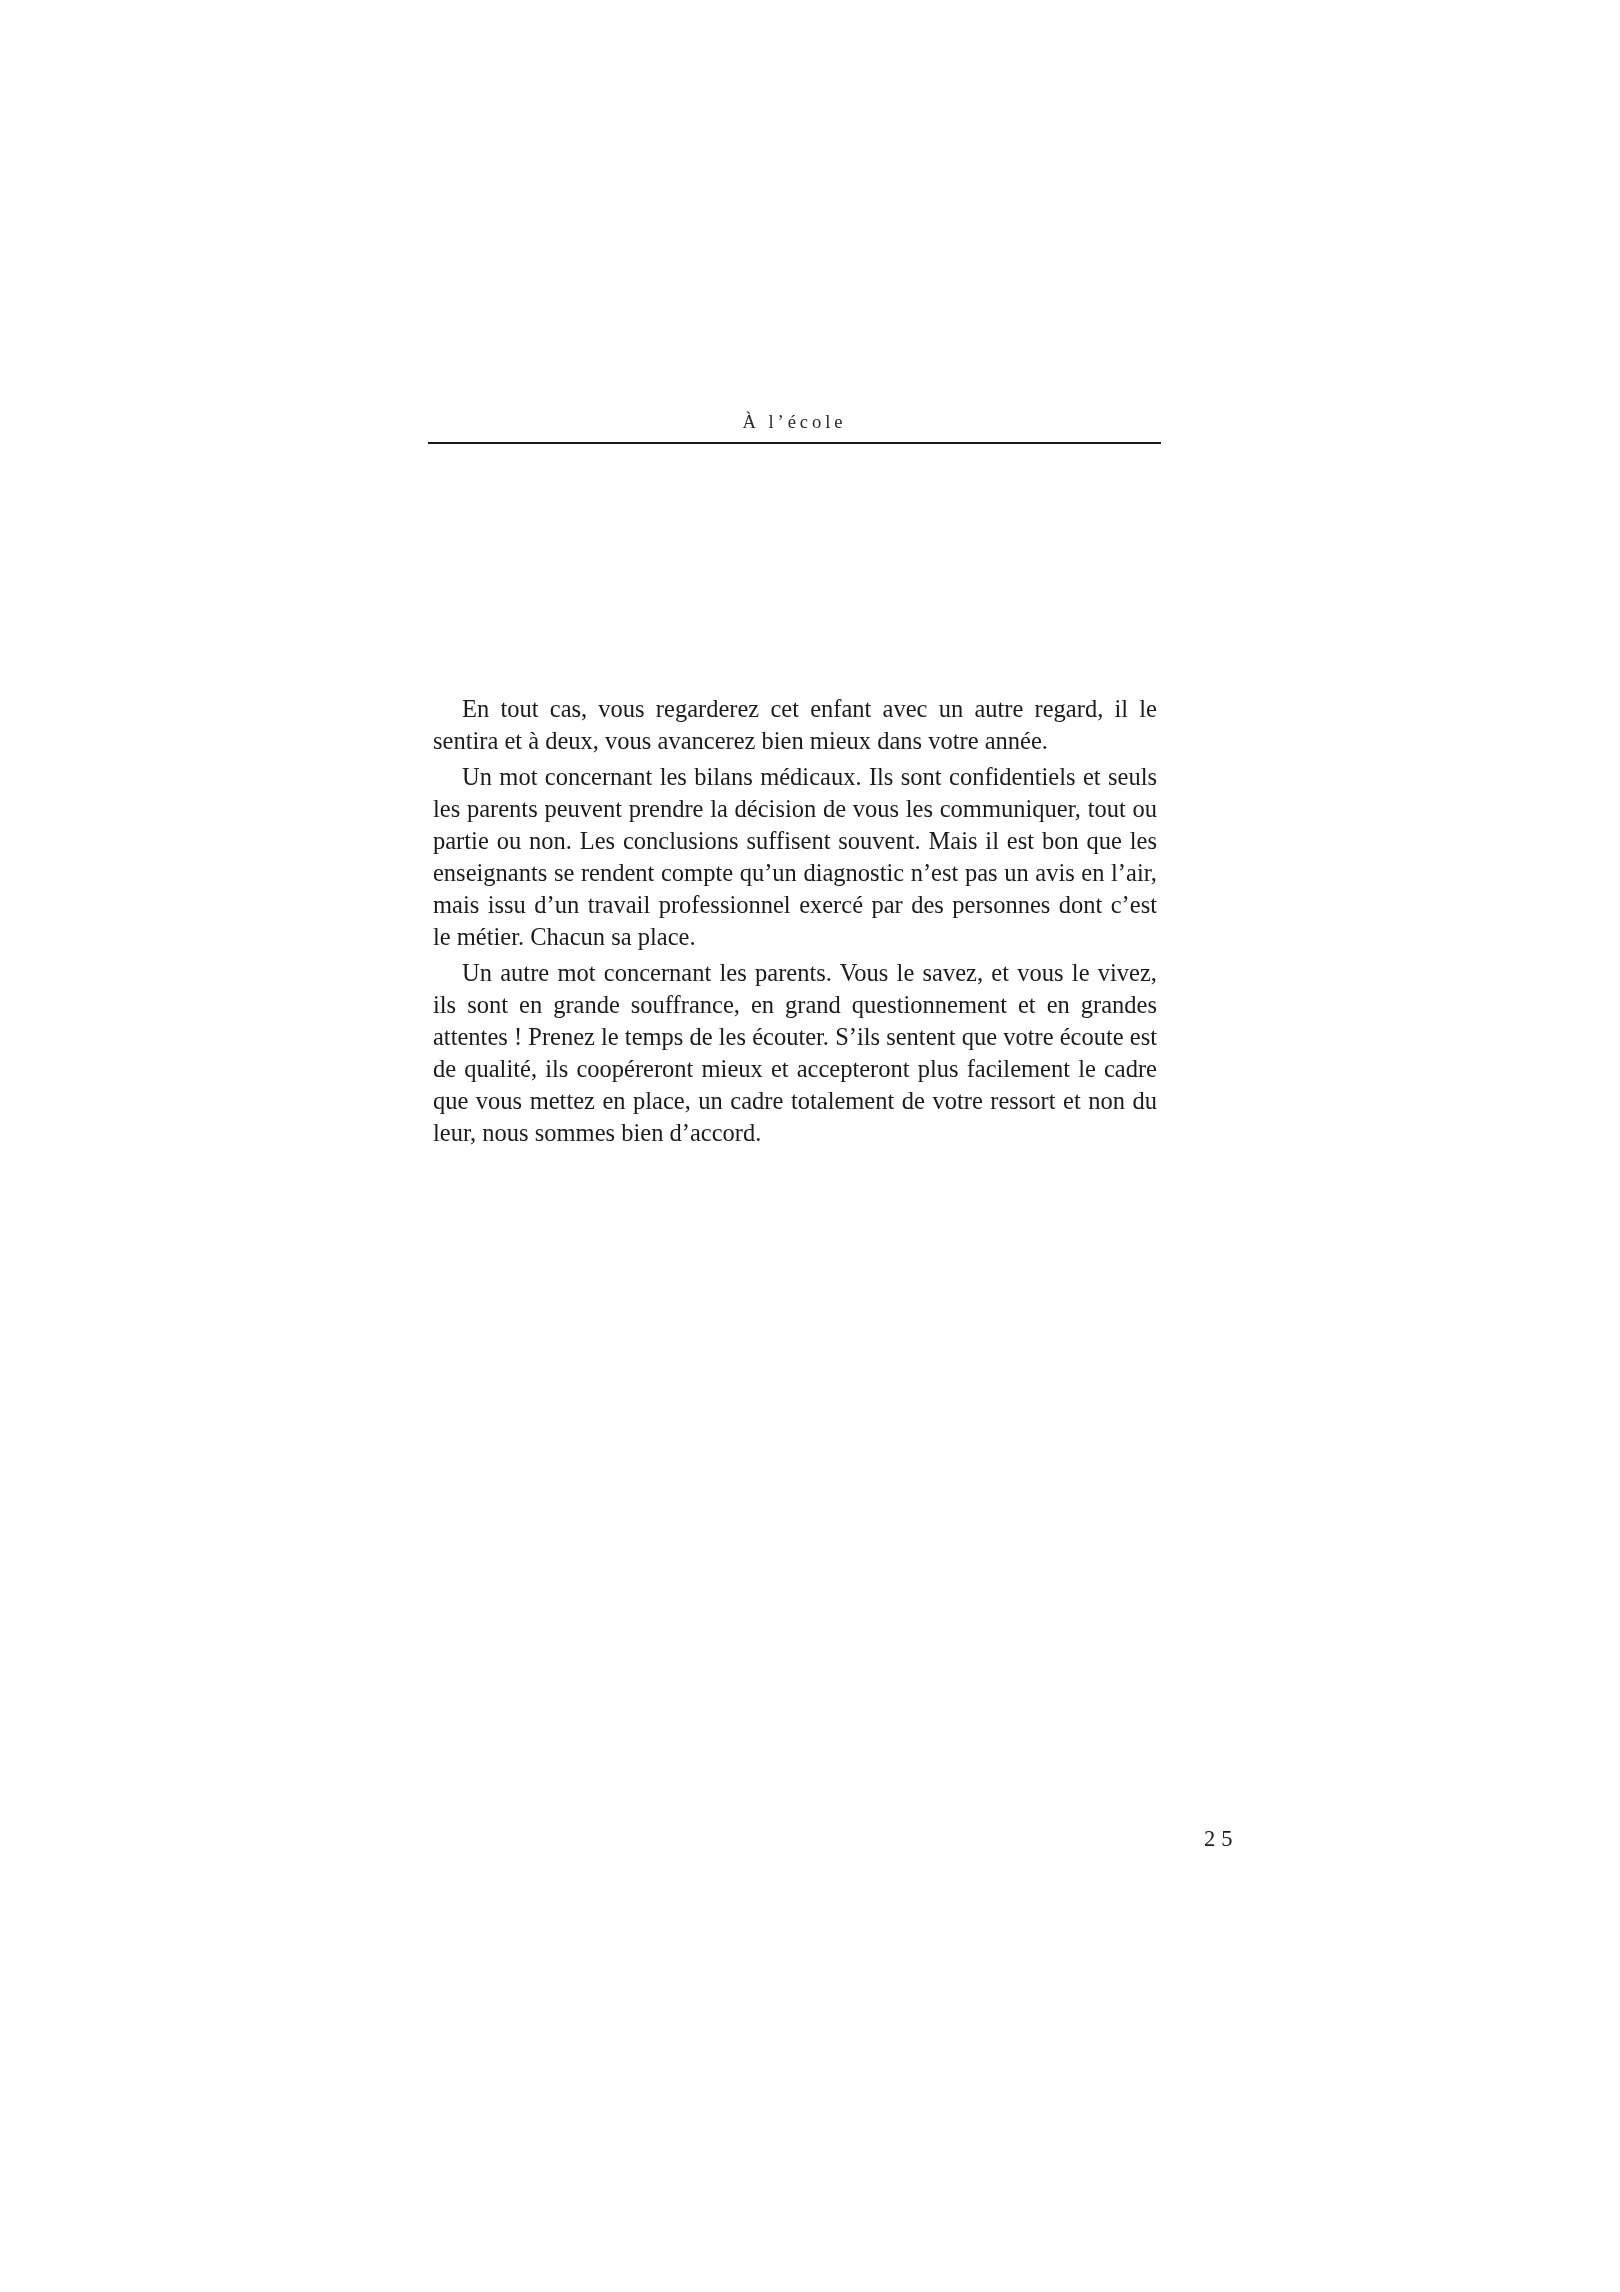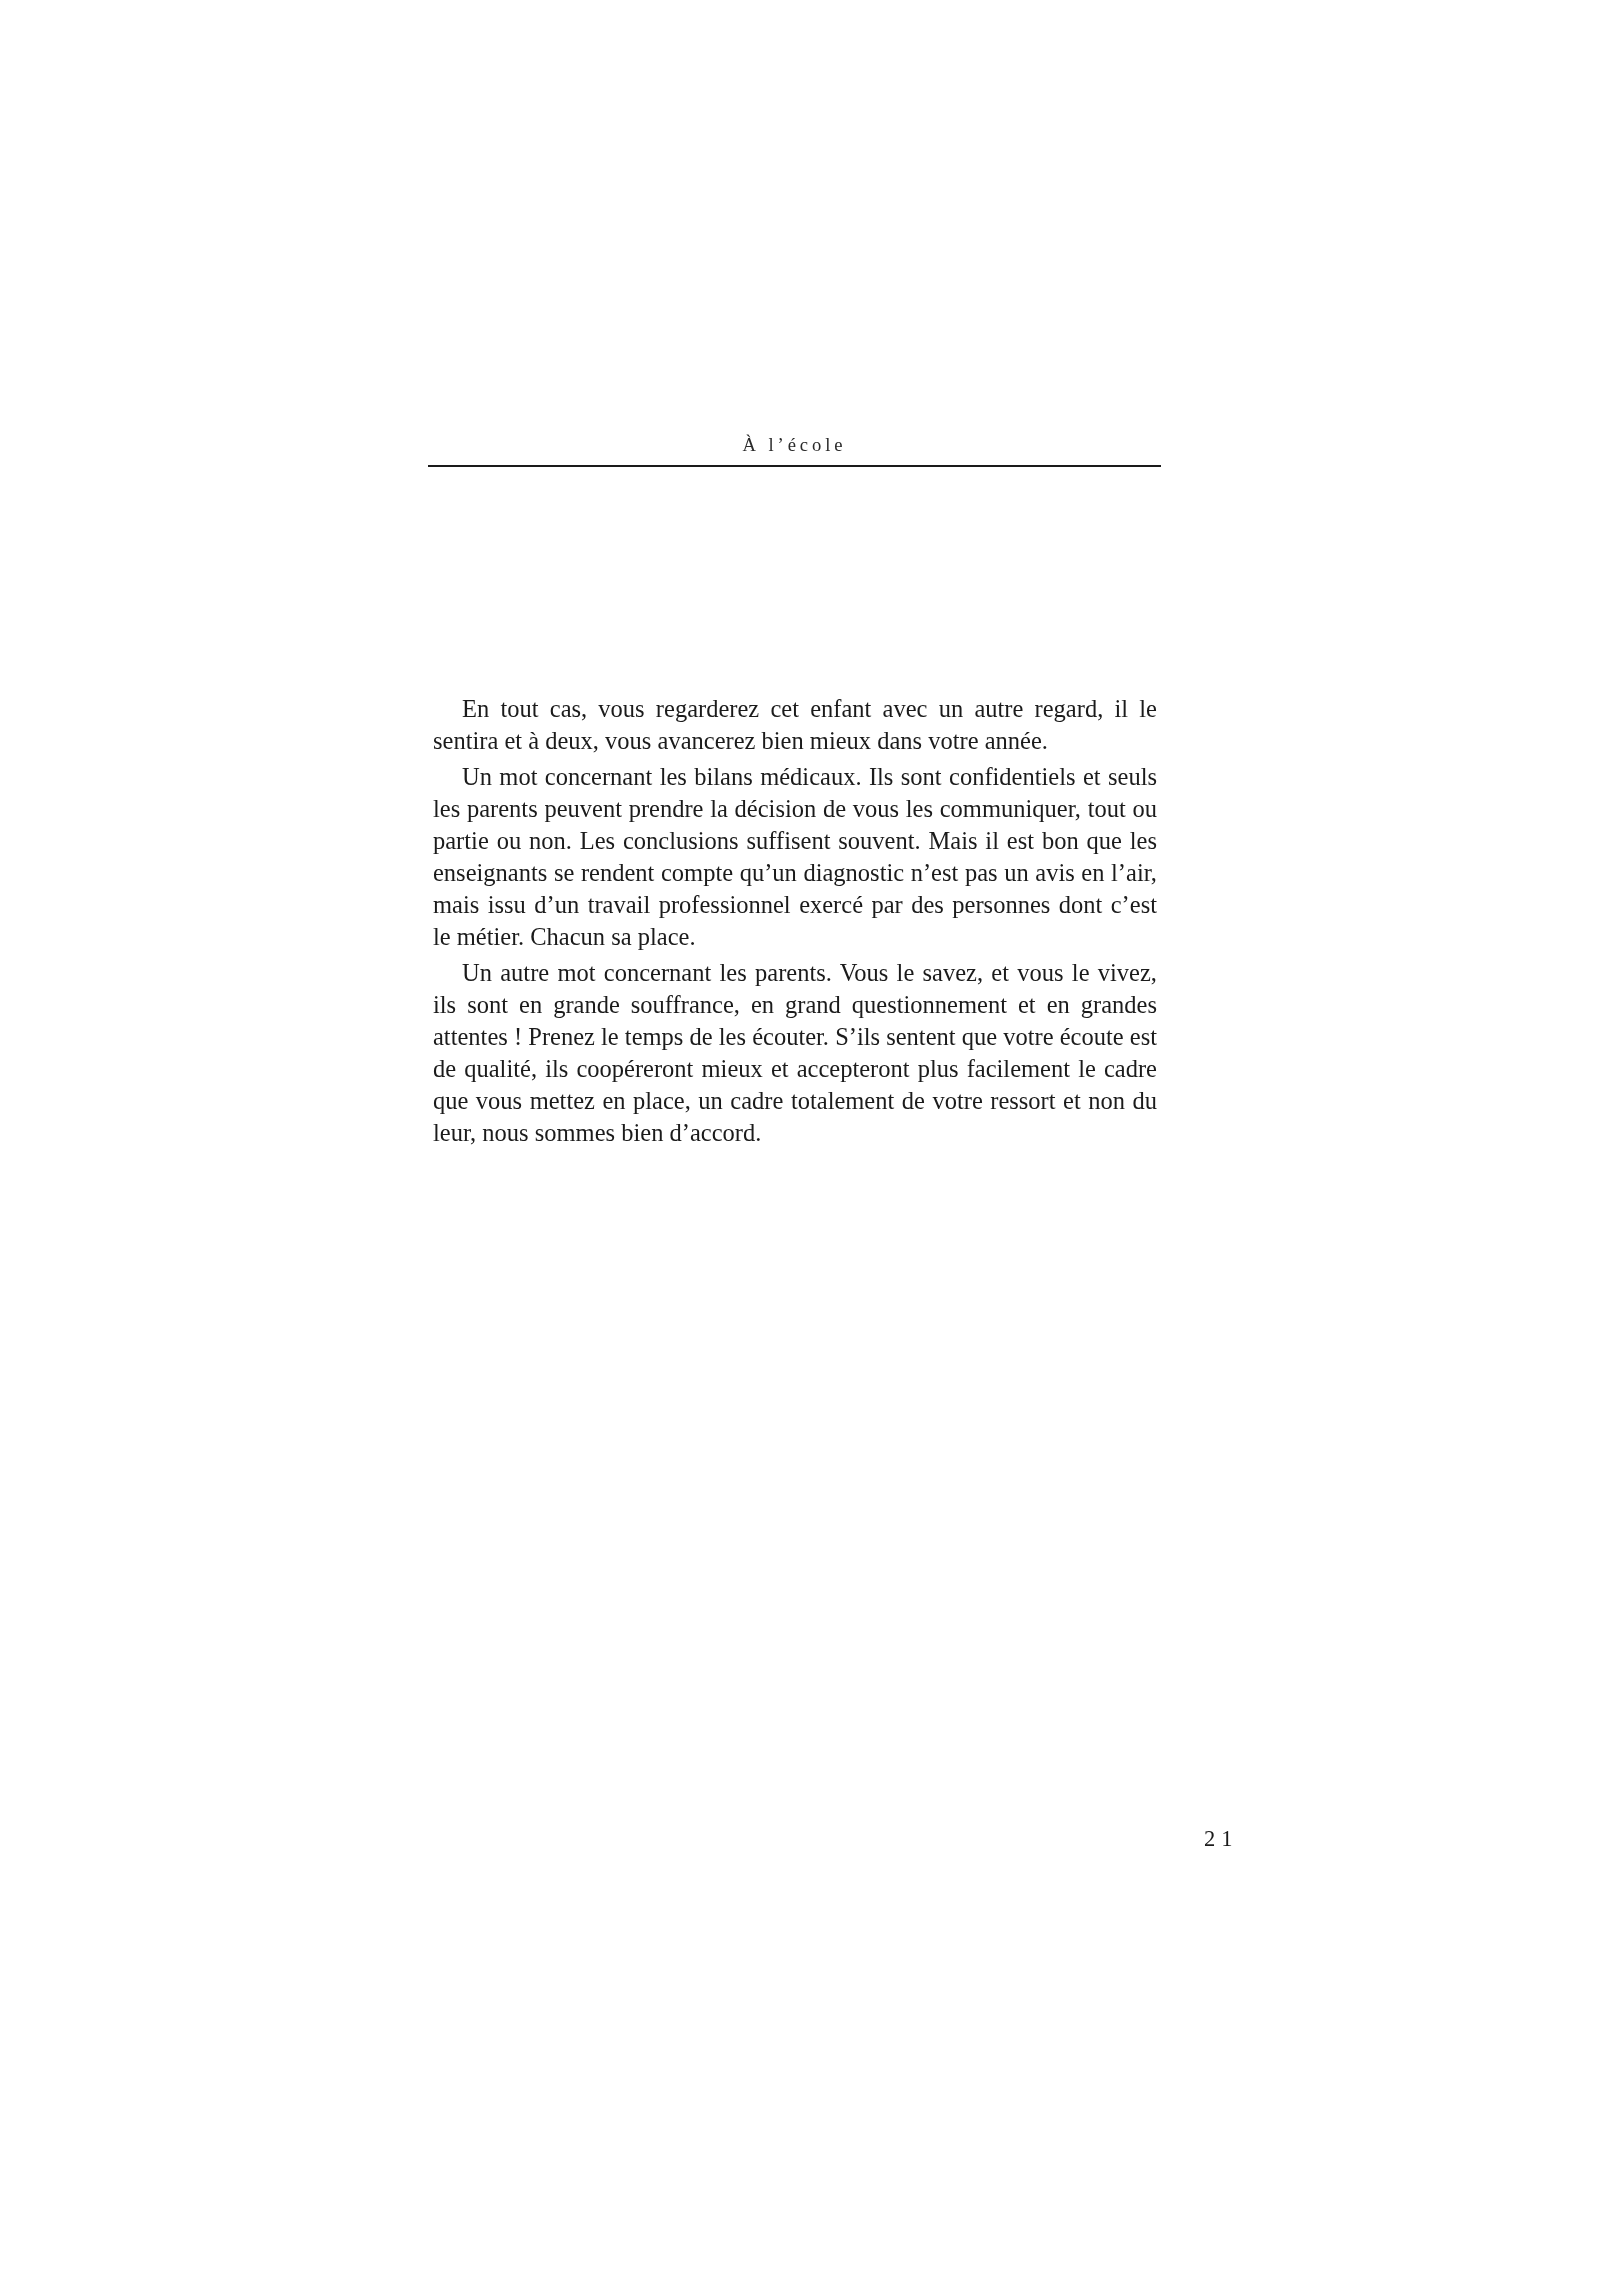--- a/index.html
+++ b/index.html
@@ -12,21 +12,21 @@
     width: 1620px;
     height: 2293px;
     background: #ffffff;
     font-family: "Liberation Serif", serif;
     color: #1c1c1c;
     overflow: hidden;
   }
   .header-area {
     position: absolute;
     left: 428px;
-    top: 434px;
+    top: 411px;
     width: 733px;
     text-align: center;
   }
   .running-head {
     display: inline-block;
     font-size: 18.6px;
     letter-spacing: 3.9px;
     color: #2a2a2a;
     padding-bottom: 8.8px;
     white-space: nowrap;
@@ -72,16 +72,16 @@
     <span class="running-head">À l’école</span>
     <div class="header-rule"></div>
   </div>
 
   <div class="body-text">
     <p>En tout cas, vous regarderez cet enfant avec un autre regard, il le sentira et à deux, vous avancerez bien mieux dans votre année.</p>
     <p>Un mot concernant les bilans médicaux. Ils sont confidentiels et seuls les parents peuvent prendre la décision de vous les communiquer, tout ou partie ou non. Les conclusions suffisent souvent. Mais il est bon que les enseignants se rendent compte qu’un diagnostic n’est pas un avis en l’air, mais issu d’un travail professionnel exercé par des personnes dont c’est le métier. Chacun sa place.</p>
     <p>Un autre mot concernant les parents. Vous le savez, et vous le vivez, ils sont en grande souffrance, en grand questionnement et en grandes attentes ! Prenez le temps de les écouter. S’ils sentent que votre écoute est de qualité, ils coopéreront mieux et accepteront plus facilement le cadre que vous mettez en place, un cadre totalement de votre ressort et non du leur, nous sommes bien d’accord.</p>
   </div>
 
-  <div class="page-number">21</div>
+  <div class="page-number">25</div>
 
 </div>
 
 
 </body></html>

